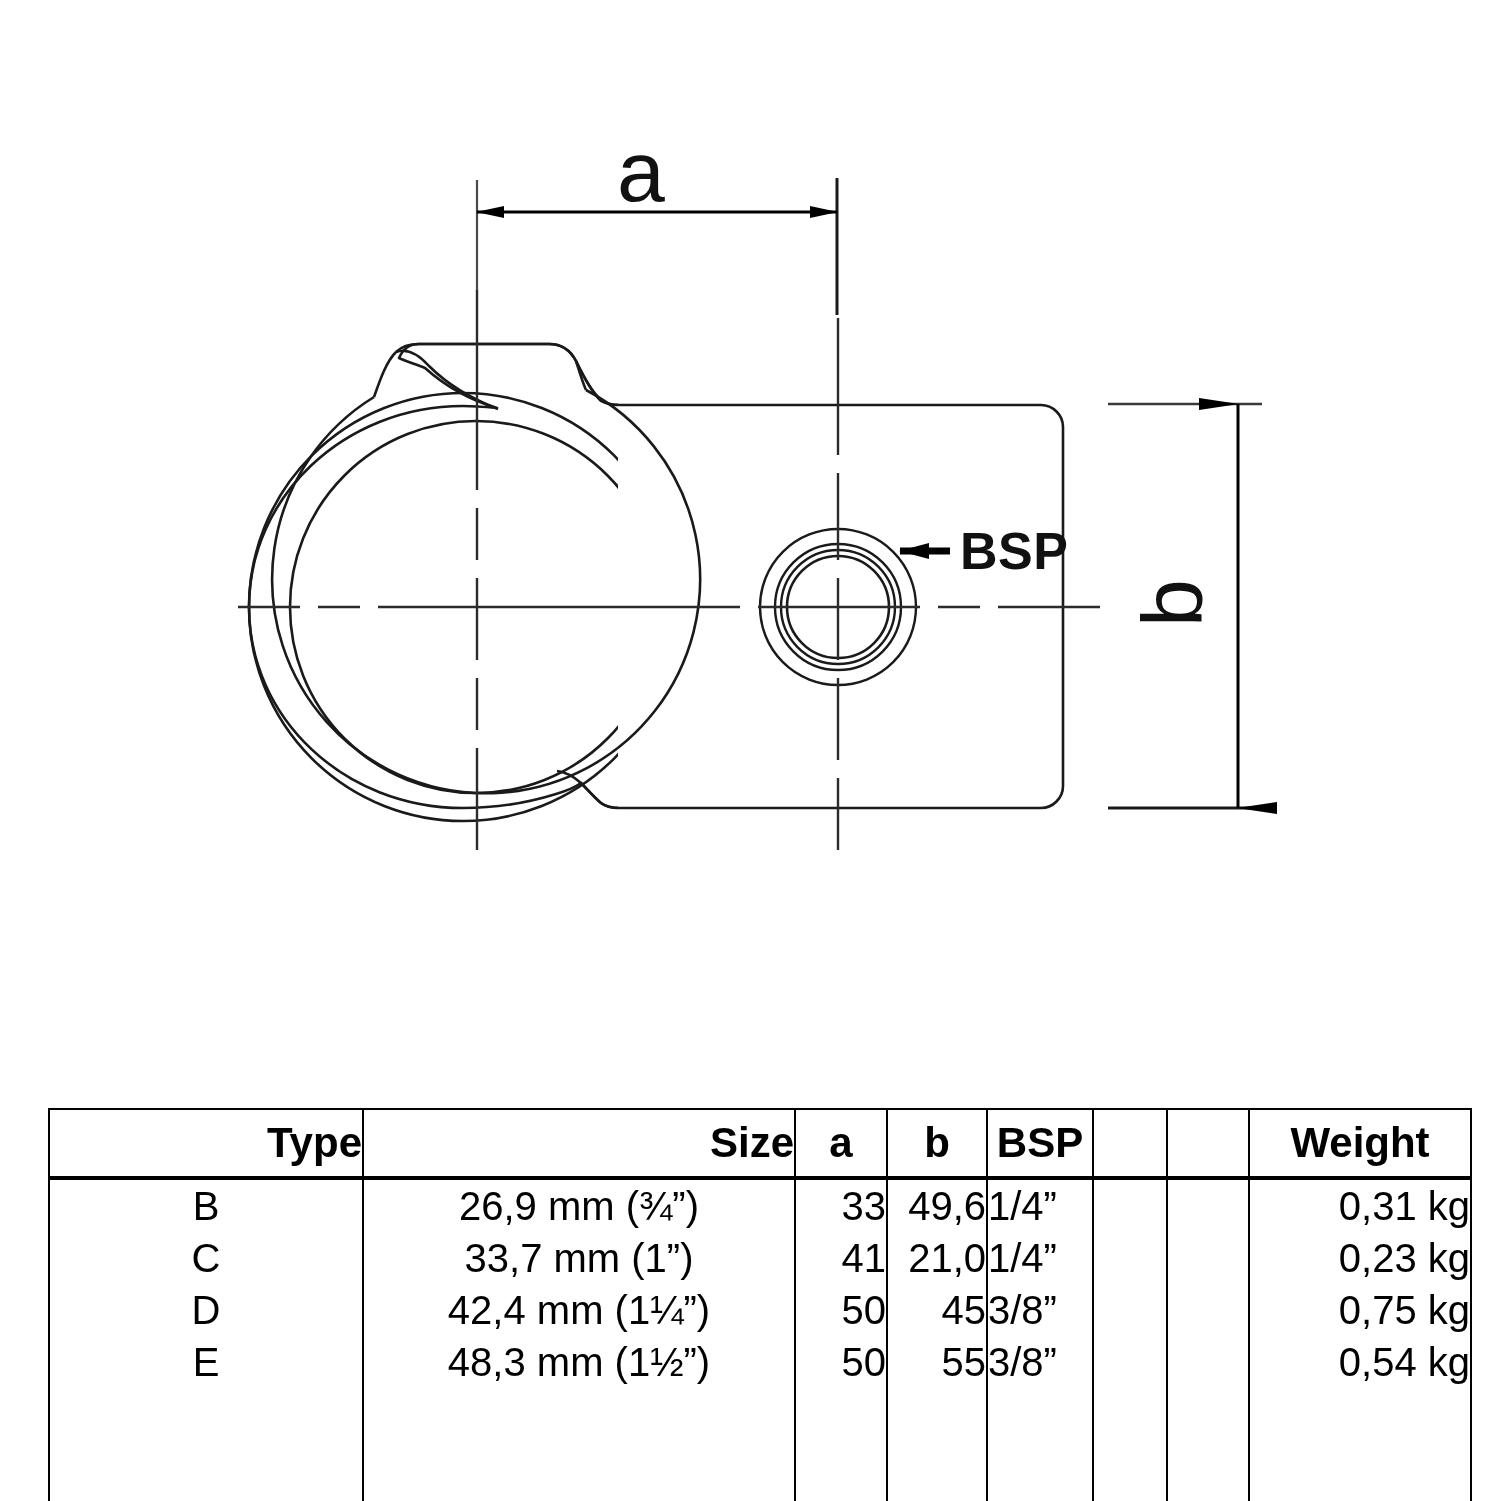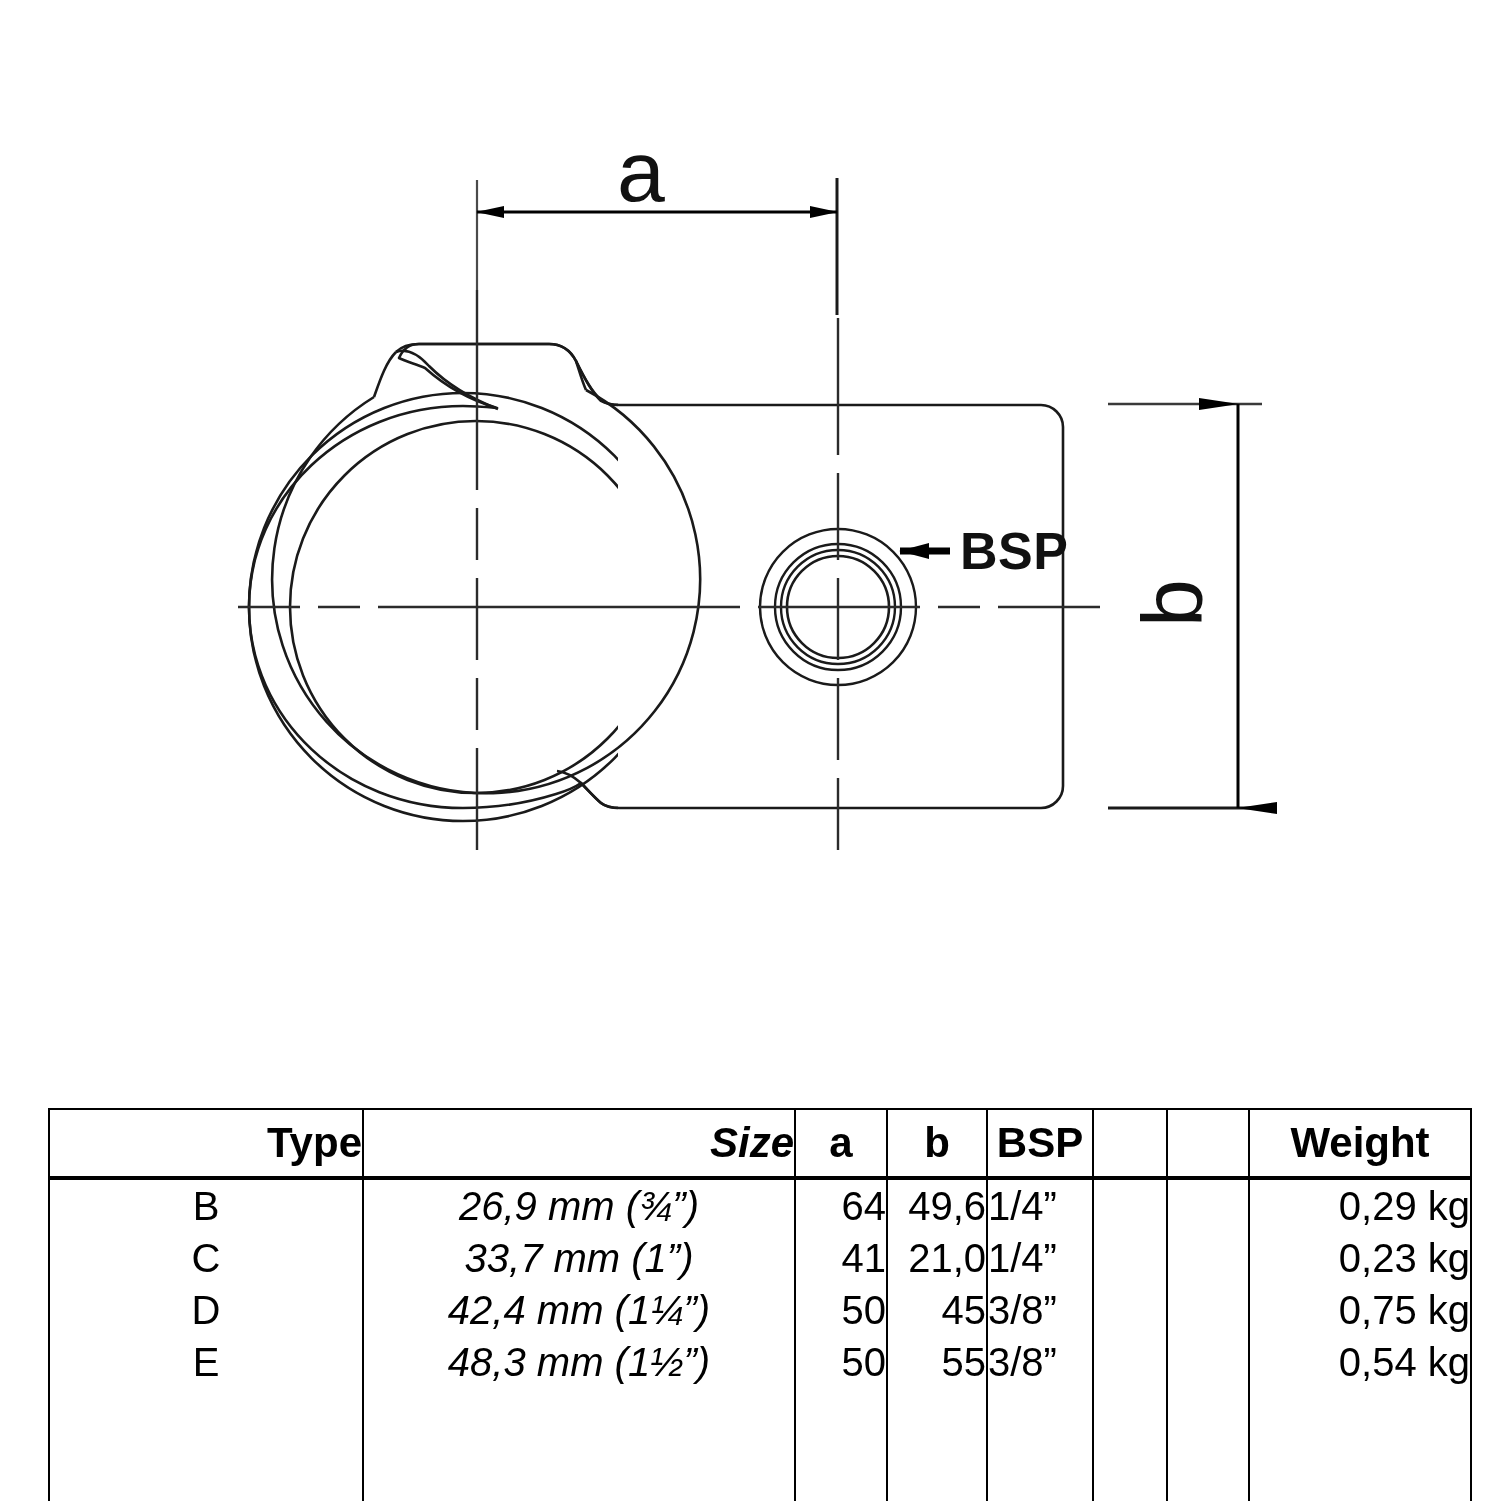--- a/index.html
+++ b/index.html
@@ -93,21 +93,21 @@
   table.spec thead tr th {
     border-bottom-width: 4px;
   }
   table.spec tbody td {
     height: 52px;
     border-top: none;
     border-bottom: none;
   }
   table.spec tbody tr:first-child td { border-top: none; }
   .c-type    { width: 312px; text-align: center; }
-  .c-size    { width: 430px; text-align: center; font-style: italic; }
+  .c-size    { width: 430px; text-align: center; }
   .c-a       { width: 90px;  text-align: right; padding-right: 14px; }
   .c-b       { width: 98px;  text-align: right; padding-right: 14px; }
   .c-bsp     { width: 104px; text-align: left;  padding-left: 10px; }
   .c-x1      { width: 72px; }
   .c-x2      { width: 80px; }
   .c-weight  { width: 220px; text-align: right; padding-right: 22px; }
 
   table.spec thead .c-a,
   table.spec thead .c-b,
   table.spec thead .c-bsp,
@@ -263,26 +263,26 @@
           <th class="c-bsp">BSP</th>
           <th class="c-x1"></th>
           <th class="c-x2"></th>
           <th class="c-weight">Weight</th>
         </tr>
       </thead>
       <tbody>
         <tr>
           <td class="c-type">B</td>
           <td class="c-size">26,9 mm (¾”)</td>
-          <td class="c-a">64</td>
+          <td class="c-a">33</td>
           <td class="c-b">49,6</td>
           <td class="c-bsp">1/4”</td>
           <td class="c-x1"></td>
           <td class="c-x2"></td>
-          <td class="c-weight">0,29 kg</td>
+          <td class="c-weight">0,31 kg</td>
         </tr>
         <tr>
           <td class="c-type">C</td>
           <td class="c-size">33,7 mm (1”)</td>
           <td class="c-a">41</td>
           <td class="c-b">21,0</td>
           <td class="c-bsp">1/4”</td>
           <td class="c-x1"></td>
           <td class="c-x2"></td>
           <td class="c-weight">0,23 kg</td>

